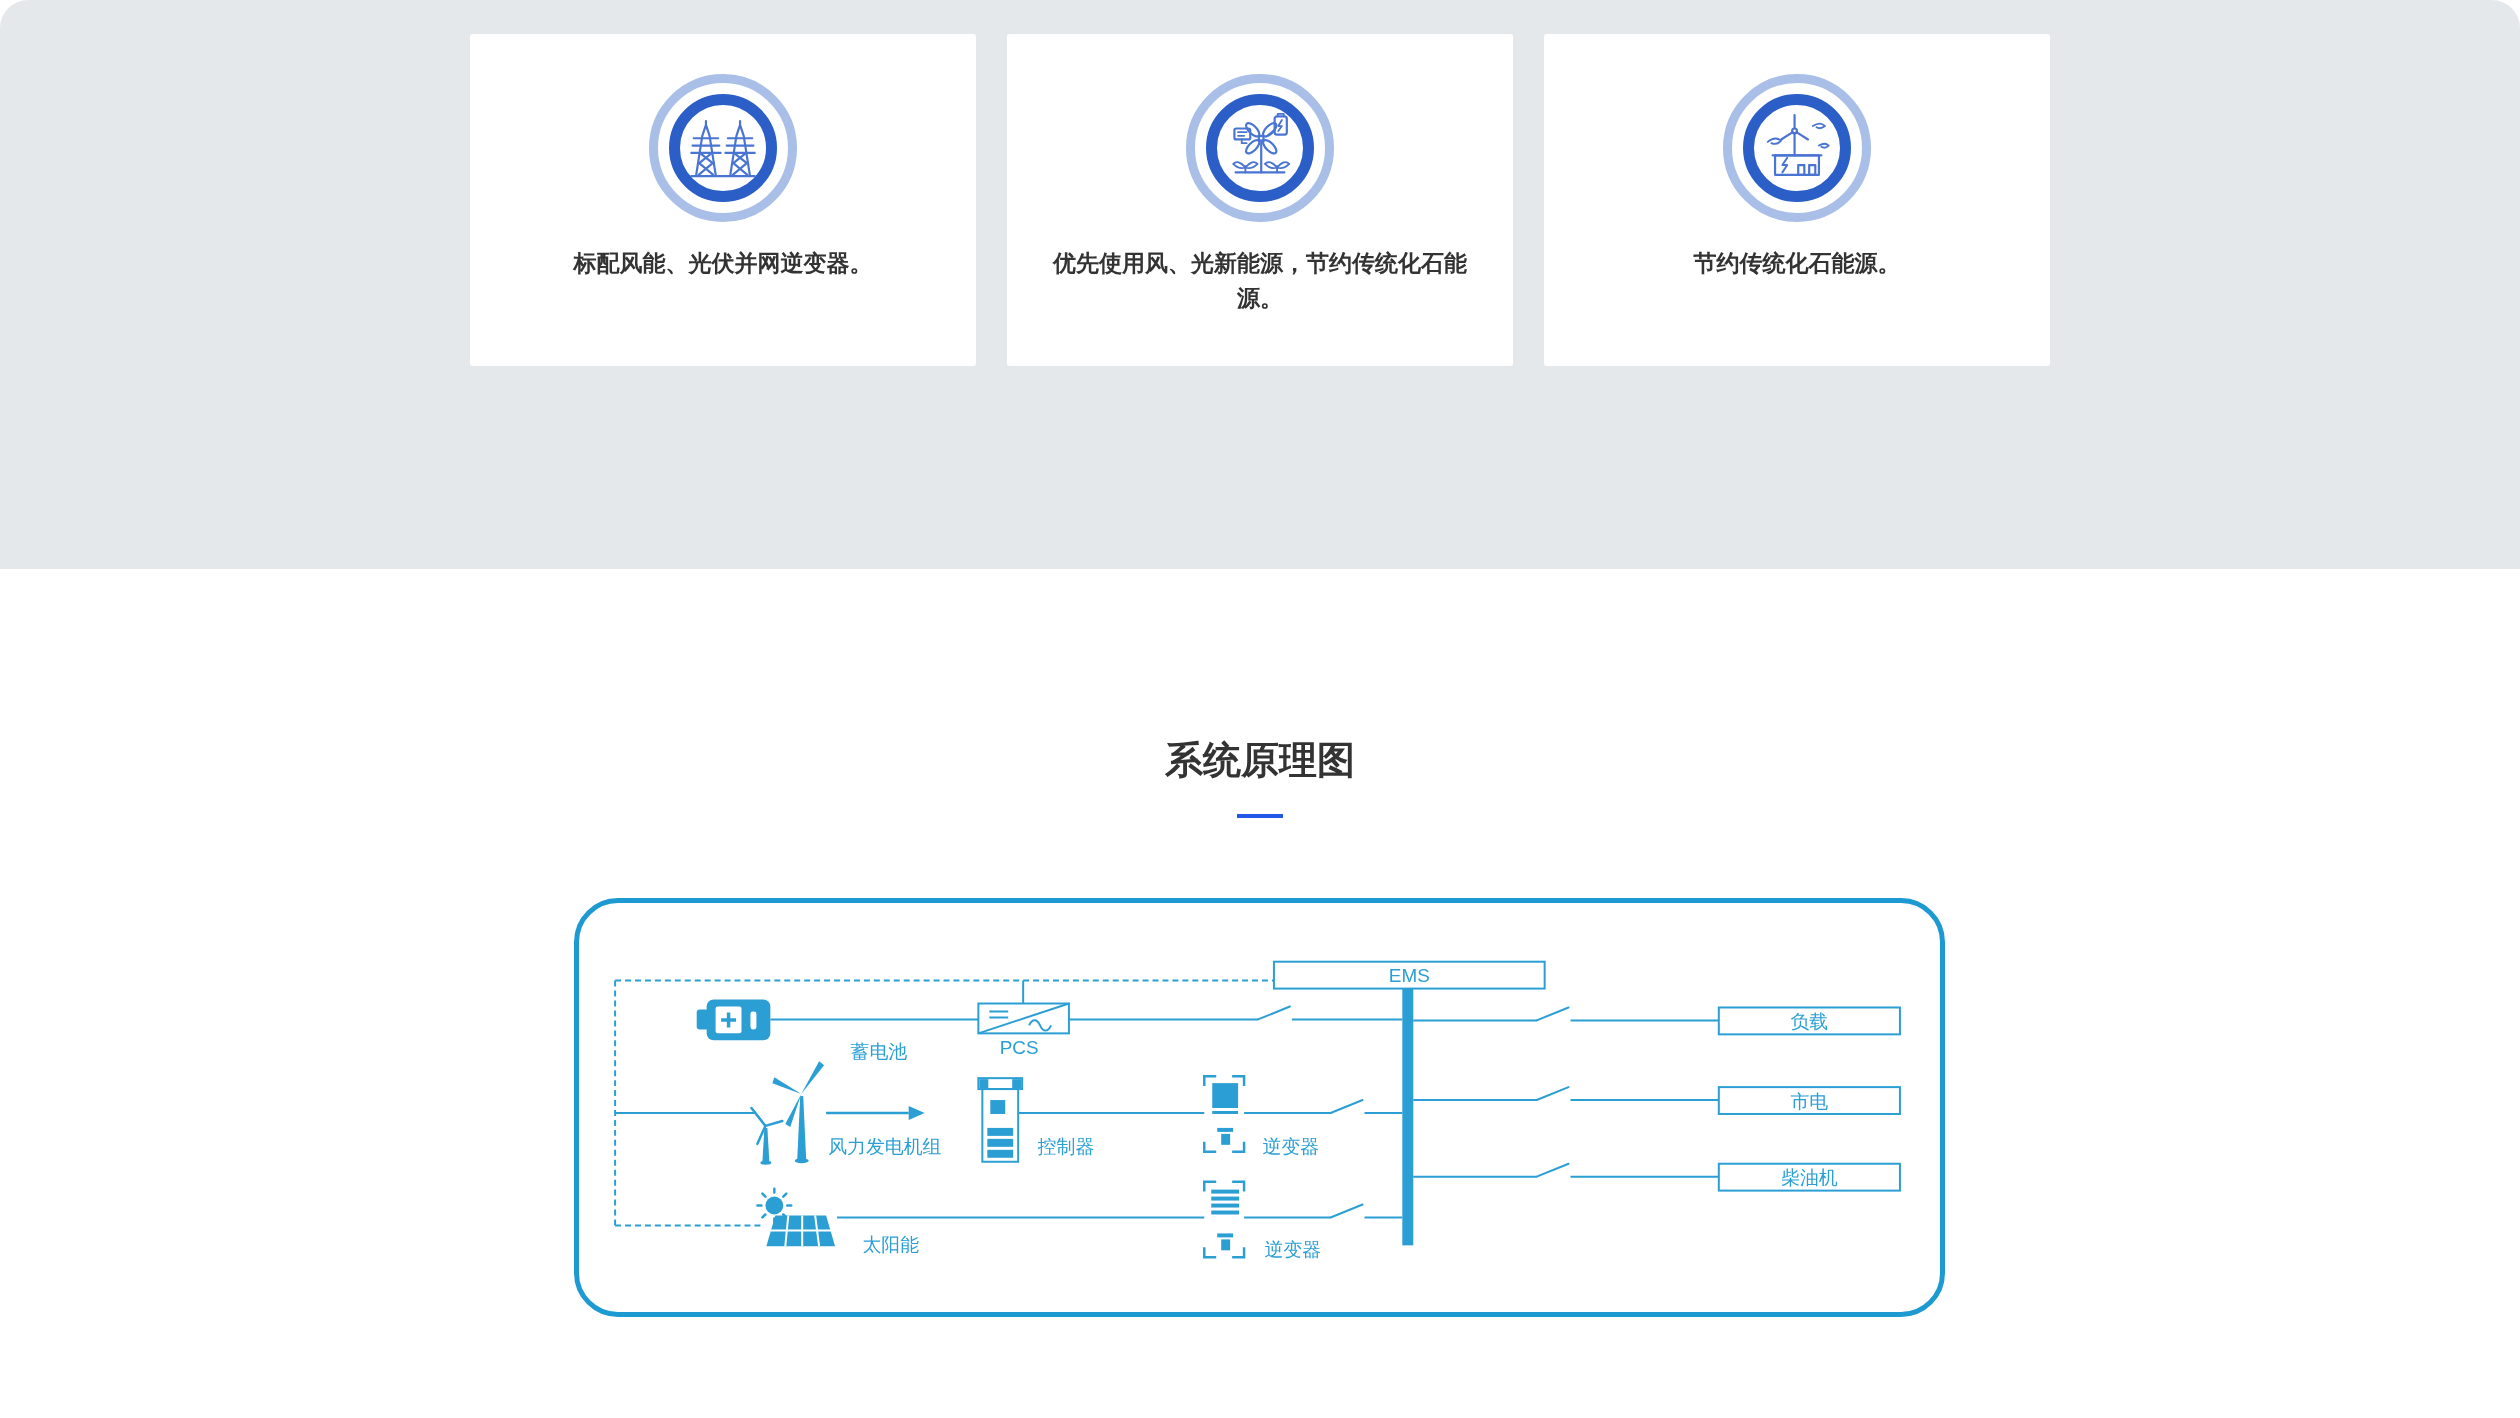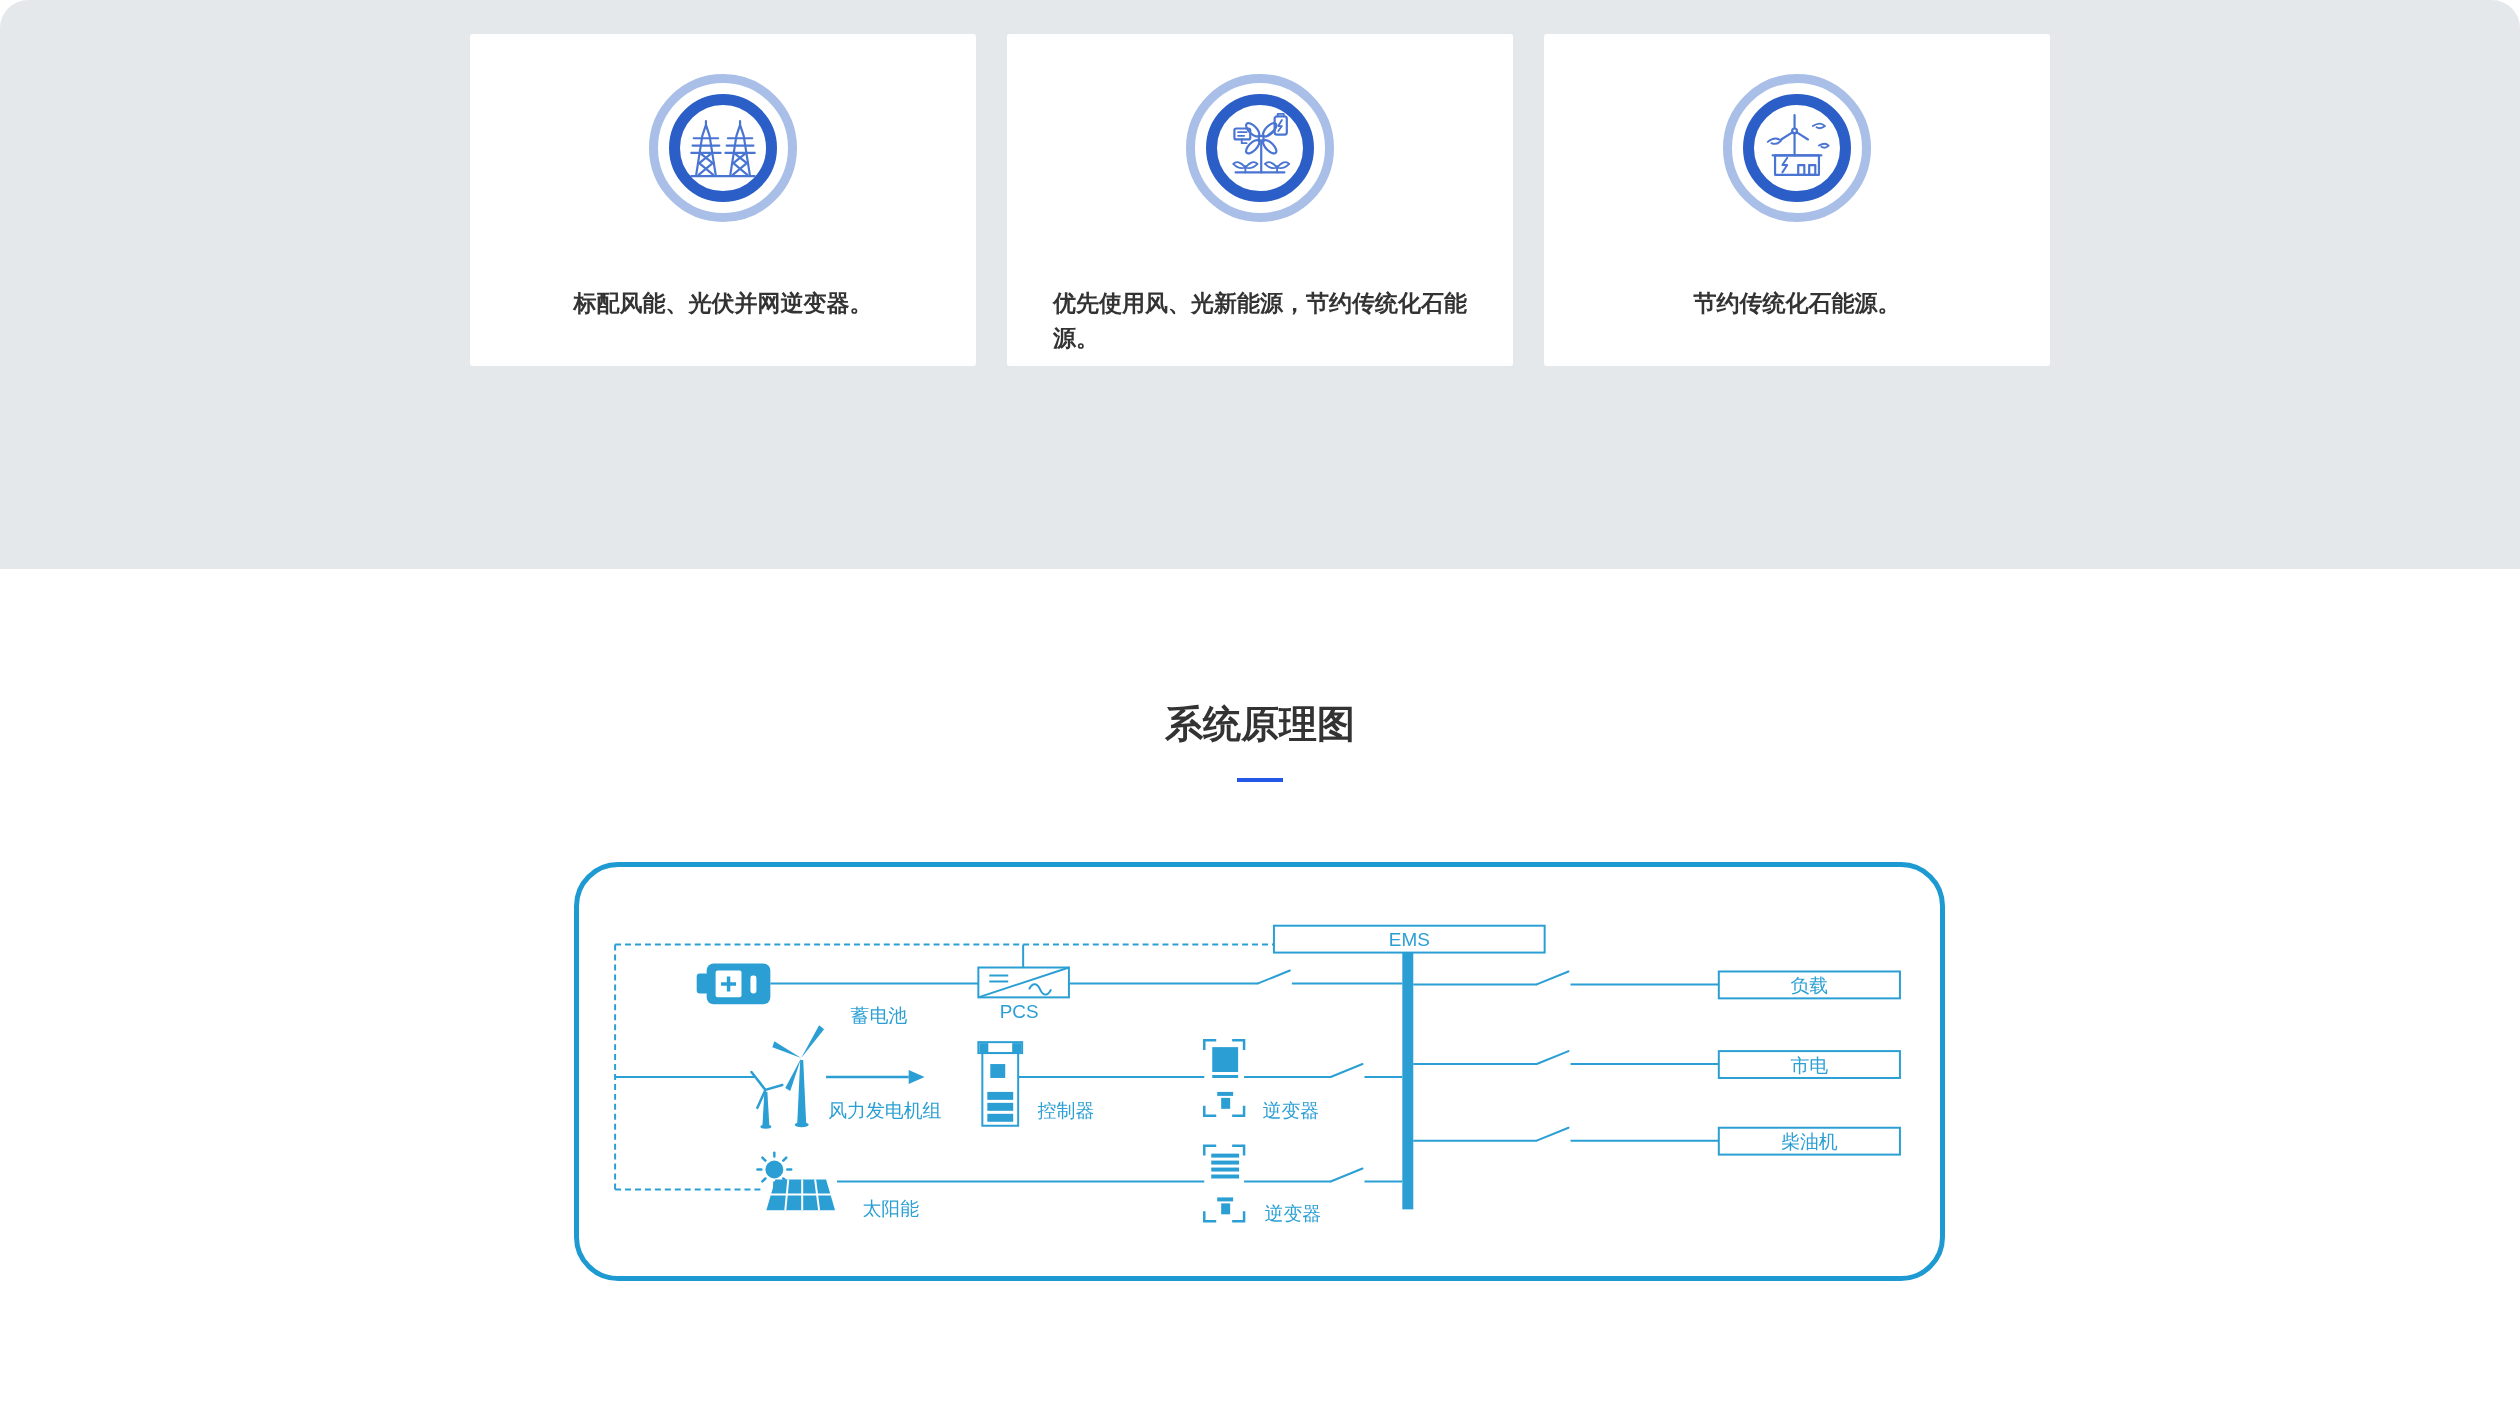--- a/index.html
+++ b/index.html
@@ -22,25 +22,25 @@
     margin-top:40px; width:130px; height:130px; border-radius:50%;
     border:9px solid #a9bfe8; display:flex; align-items:center; justify-content:center;
   }
   .ring-inner {
     width:86px; height:86px; border-radius:50%;
     border:11px solid #2b5fc7; background:#ffffff;
     display:flex; align-items:center; justify-content:center;
   }
   .card-icon { width:78px; height:78px; }
   .card-text {
-    margin-top:64px; max-width:414px; text-align:left;
+    margin-top:24px; max-width:414px; text-align:center;
     font-size:23px; font-weight:700; color:#333333; line-height:35px;
   }
   
-  .principle { background:#ffffff; padding-top:130px; }
+  .principle { background:#ffffff; padding-top:130px;margin-top:36px; }
   .principle-title {
     text-align:center; font-size:38px; font-weight:700; color:#333333; line-height:51px;
   }
   .title-underline { width:46px; height:4px; background:#2257e7; margin:28px auto 0 auto; }
   .diagram {
     margin:80px 0 0 574px; width:1371px; height:419px;
     border:5px solid #1d9ad2; border-radius:44px; box-sizing:border-box;
     position:relative;
   }
   .diagram svg { position:absolute; left:-2px; top:-2px; width:1369px; height:417px; }

